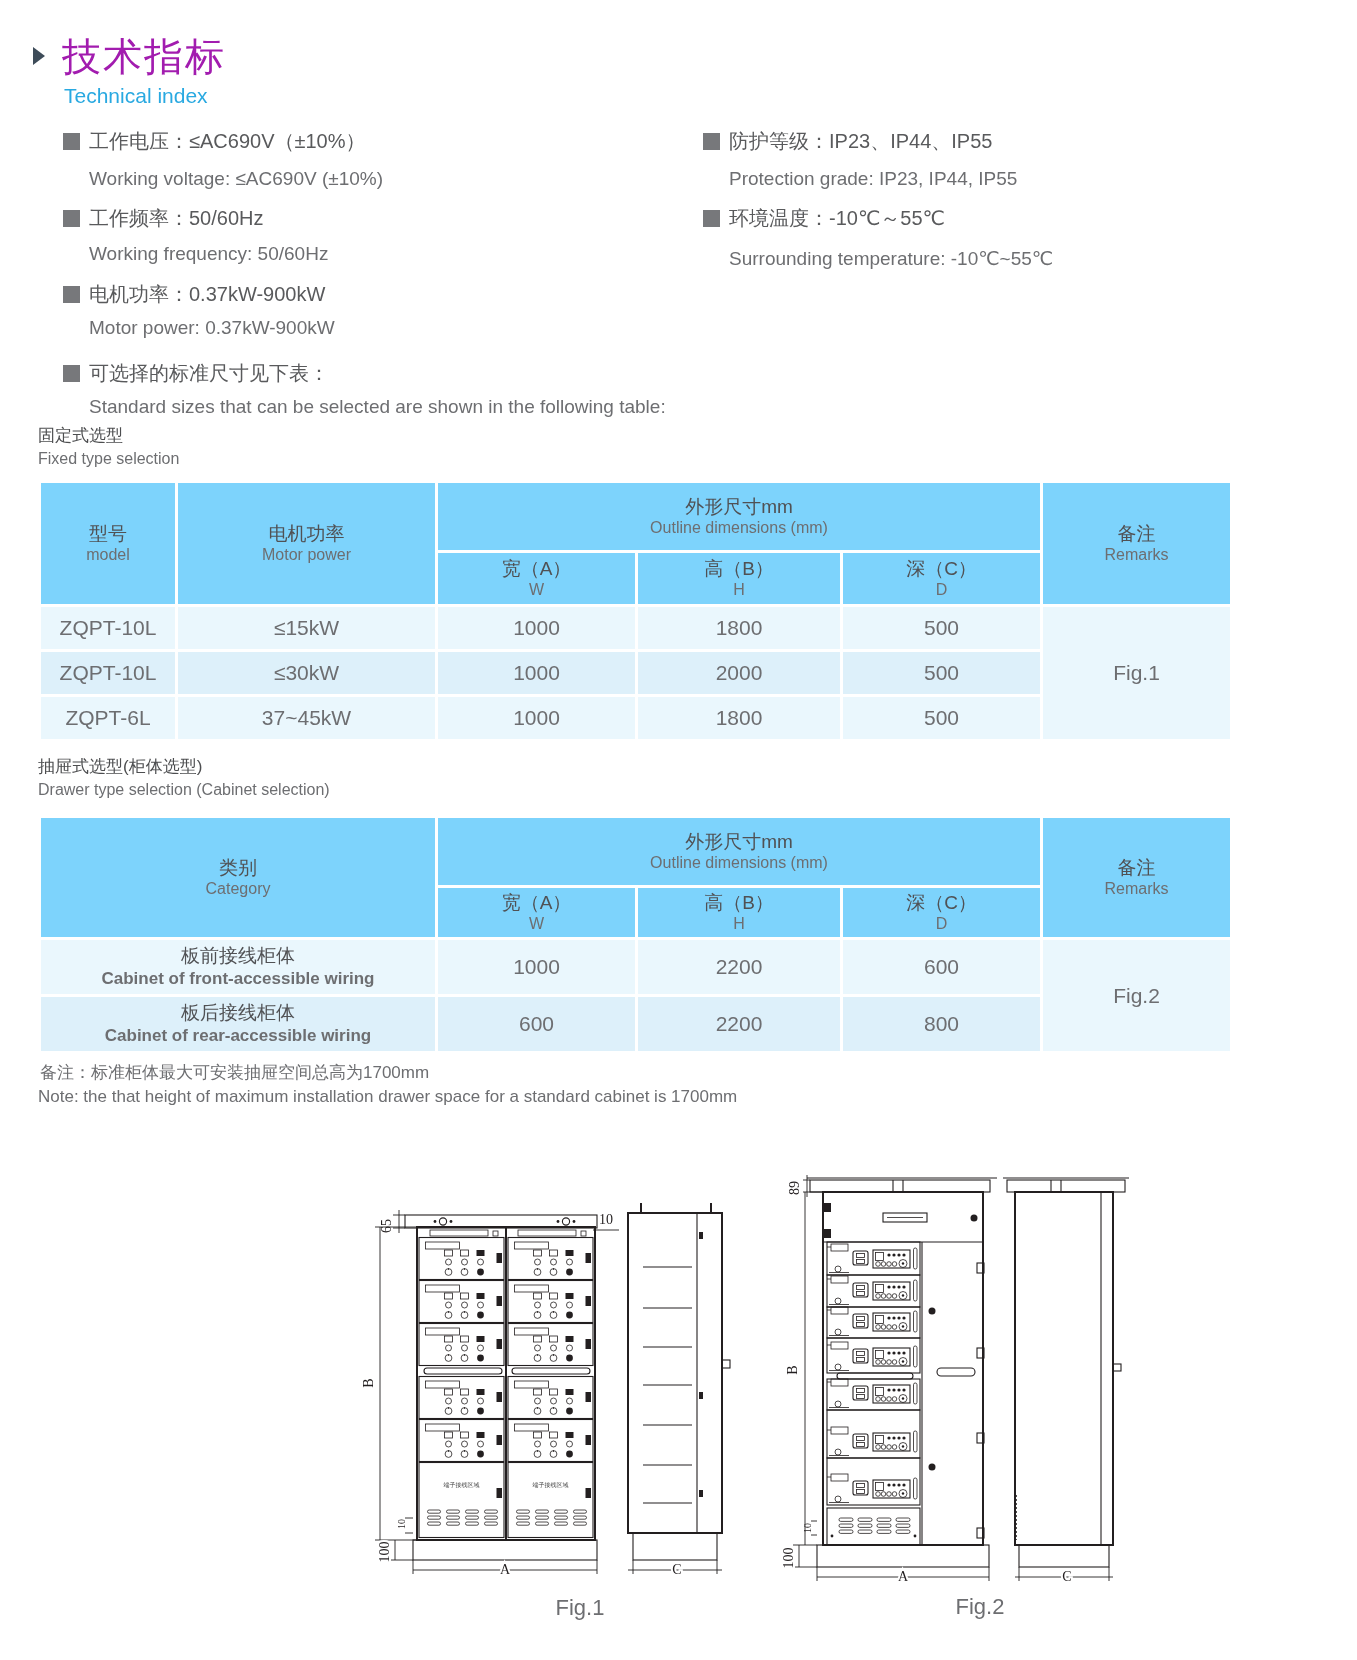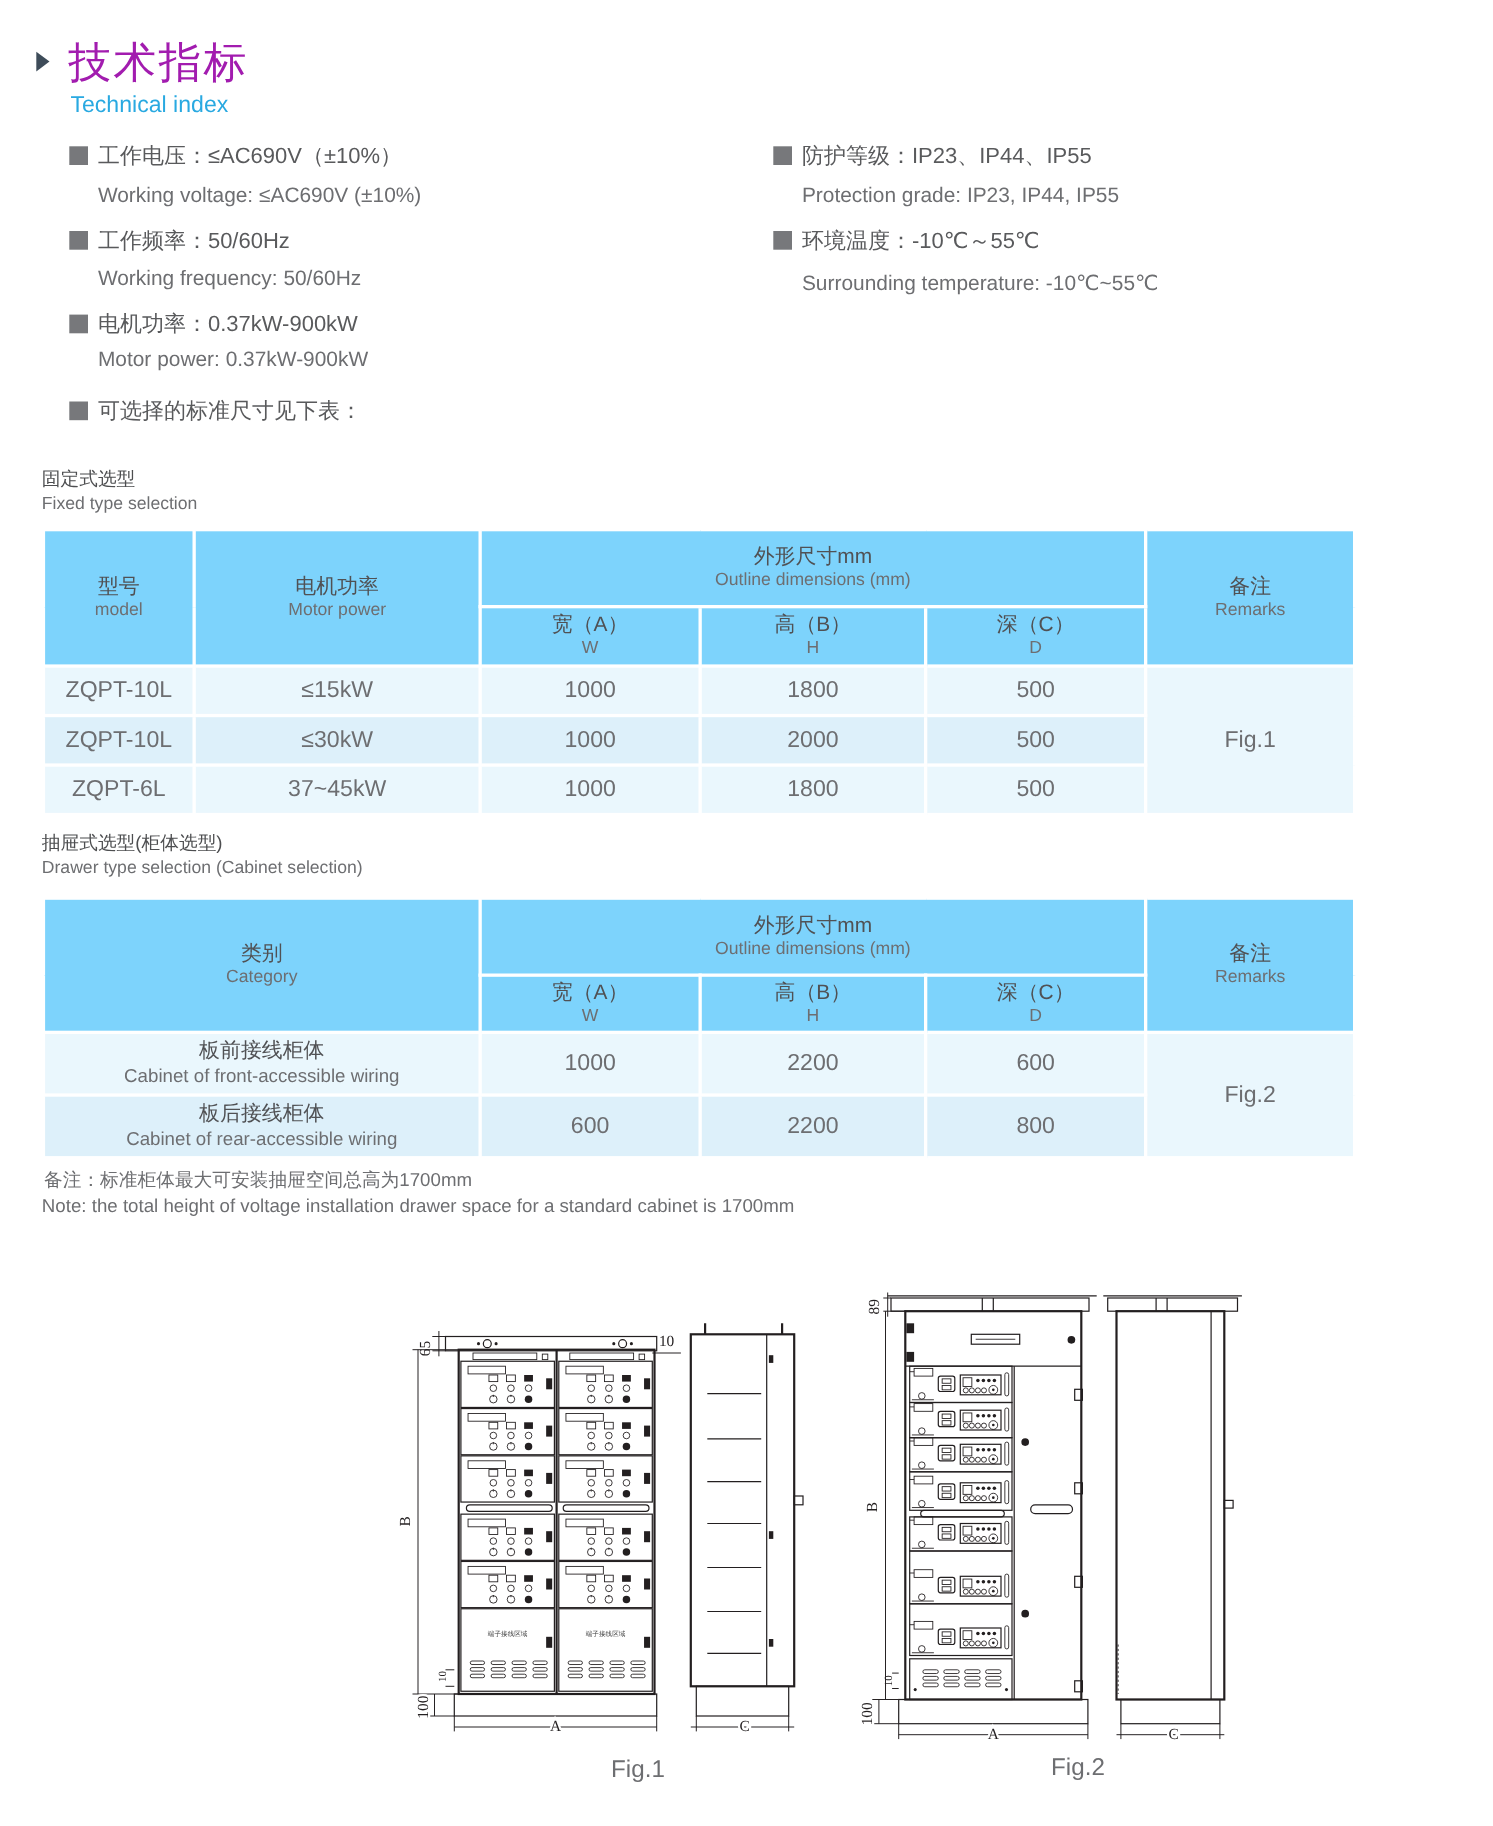--- a/index.html
+++ b/index.html
@@ -18,21 +18,21 @@
   .sec-cn{font-size:17px;color:#4D4E50;}
   .sec-en{font-size:16px;color:#6D6E71;}
   
   table{border-collapse:collapse;table-layout:fixed;}
   th,td{border:3px solid #fff;text-align:center;vertical-align:middle;padding:0;}
   th{background:#7dd3fc;font-weight:normal;}
   .hcn{font-size:19px;color:#505154;line-height:1.25;}
   .hen{font-size:16px;color:#6D6E71;line-height:1.25;}
   .num{font-size:21px;color:#6D6E71;}
   .catcn{font-size:19px;color:#505154;line-height:1.3;}
-  .caten{font-size:17px;color:#6D6E71;line-height:1.3;}
+  .caten{font-size:17px;color:#6D6E71;line-height:1.3;font-weight:bold;}
   .row-a{background:#EAF7FD;}
   .row-b{background:#DDF0FA;}
   .rem{background:#EAF7FD;font-size:21px;color:#6D6E71;}
   .note-cn{font-size:17px;color:#6D6E71;}
   .note-en{font-size:17px;color:#6D6E71;}
   
   .ln{stroke:#231F20;fill:none;stroke-width:1.1px;}
   .ln2{stroke:#231F20;fill:none;stroke-width:2px;}
   .fl{fill:#231F20;stroke:none;}
   .thin{stroke:#231F20;fill:none;stroke-width:0.8px;}
@@ -60,20 +60,21 @@
   <div class="abs spec-cn" style="left:63px;top:281px;"><span class="bullet"></span><span>电机功率：0.37kW-900kW</span></div>
   <div class="abs spec-en" style="left:89px;top:317px;">Motor power: 0.37kW-900kW</div>
 
   <div class="abs spec-cn" style="left:703px;top:128px;"><span class="bullet"></span><span>防护等级：IP23、IP44、IP55</span></div>
   <div class="abs spec-en" style="left:729px;top:168px;">Protection grade: IP23, IP44, IP55</div>
 
   <div class="abs spec-cn" style="left:703px;top:205px;"><span class="bullet"></span><span>环境温度：-10℃～55℃</span></div>
   <div class="abs spec-en" style="left:729px;top:247px;">Surrounding temperature: -10℃~55℃</div>
 
   <div class="abs spec-cn" style="left:63px;top:360px;"><span class="bullet"></span><span>可选择的标准尺寸见下表：</span></div>
+  <div class="abs spec-en" style="left:89px;top:396px;">Standard sizes that can be selected are shown in the following table:</div>
 
   <div class="abs sec-cn" style="left:38px;top:424px;">固定式选型</div>
   <div class="abs sec-en" style="left:38px;top:450px;">Fixed type selection</div>
 
   <table class="abs" style="left:38px;top:480px;width:1192px;">
     <colgroup>
         <col style="width:137px">
         <col style="width:260px">
         <col style="width:200px">
         <col style="width:205px">
@@ -198,21 +199,21 @@
             <div class="caten">Cabinet of rear-accessible wiring</div>
           </td>
         <td class="row-b num">600</td>
         <td class="row-b num">2200</td>
         <td class="row-b num">800</td>
       </tr>
     </tbody>
   </table>
 
   <div class="abs note-cn" style="left:40px;top:1061px;">备注：标准柜体最大可安装抽屉空间总高为1700mm</div>
-  <div class="abs note-en" style="left:38px;top:1087px;">Note: the total height of voltage installation drawer space for a standard cabinet is 1700mm</div>
+  <div class="abs note-en" style="left:38px;top:1087px;">Note: the that height of maximum installation drawer space for a standard cabinet is 1700mm</div>
 
   <div class="abs" style="left:0;top:1115px;width:1357px;height:545px;margin-left:15px;">
 
     <svg class="abs" style="left:340px;top:45px;" width="380" height="460" viewBox="0 0 380 460">
       <defs>
         <g id="f1du">
           <rect class="ln" x="0.5" y="0.5" width="85" height="42"></rect>
           <rect class="thin" x="7" y="5" width="34" height="7"></rect>
           <rect class="thin" x="26" y="13" width="8" height="6"></rect>
           <rect class="thin" x="42" y="13" width="8" height="6"></rect>

